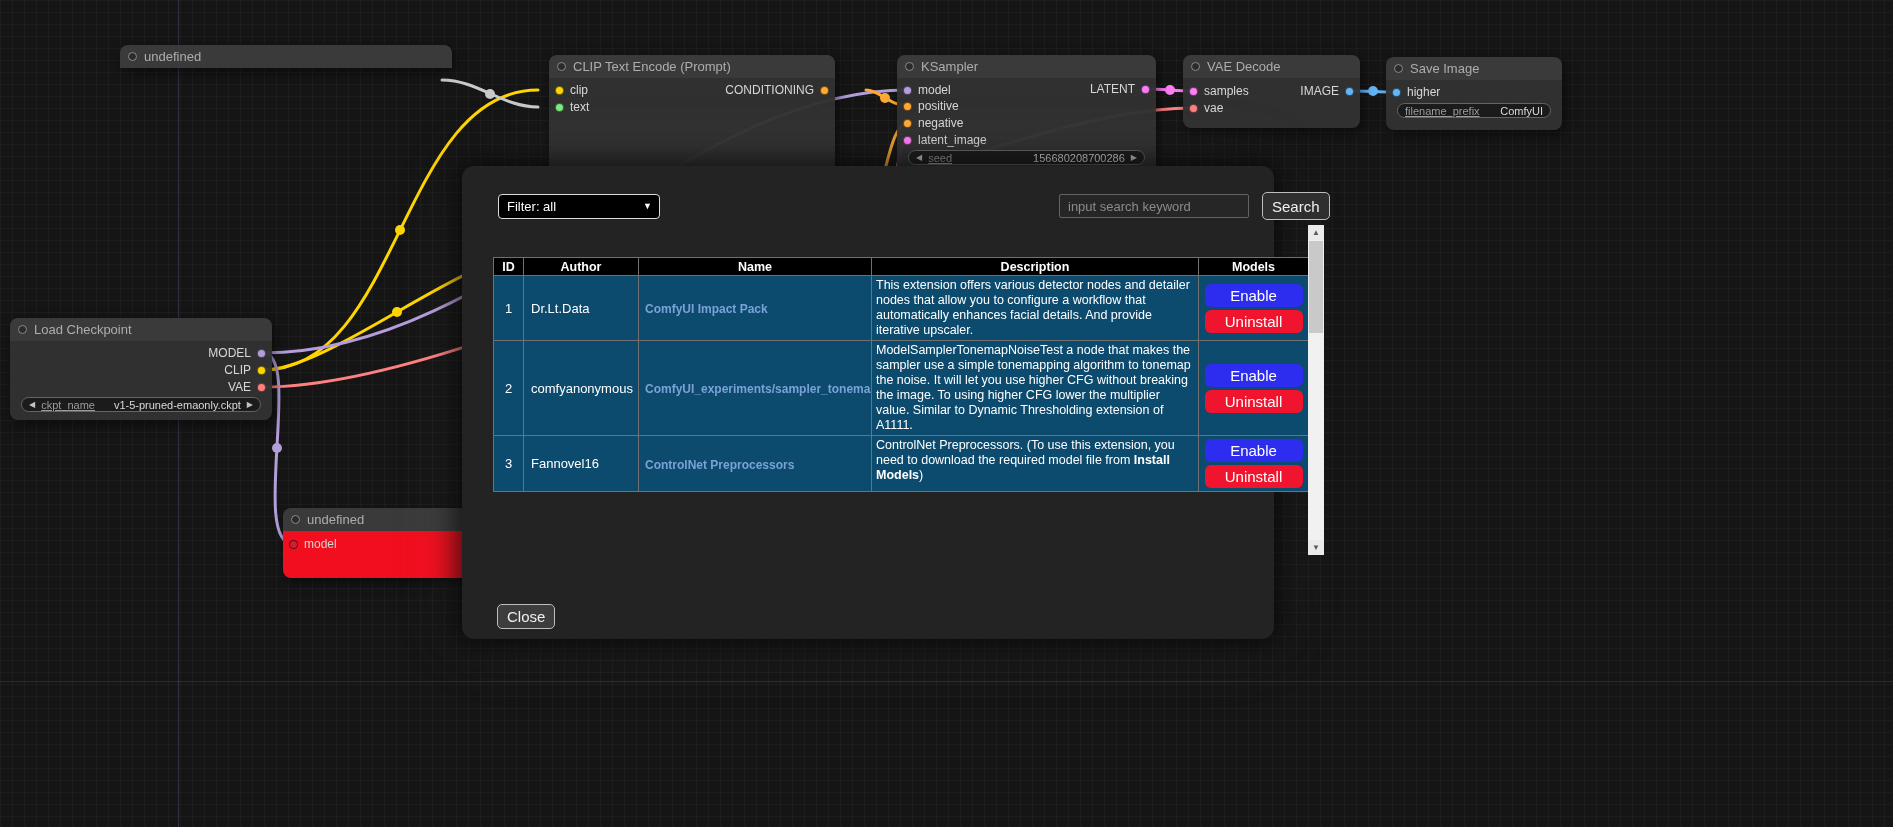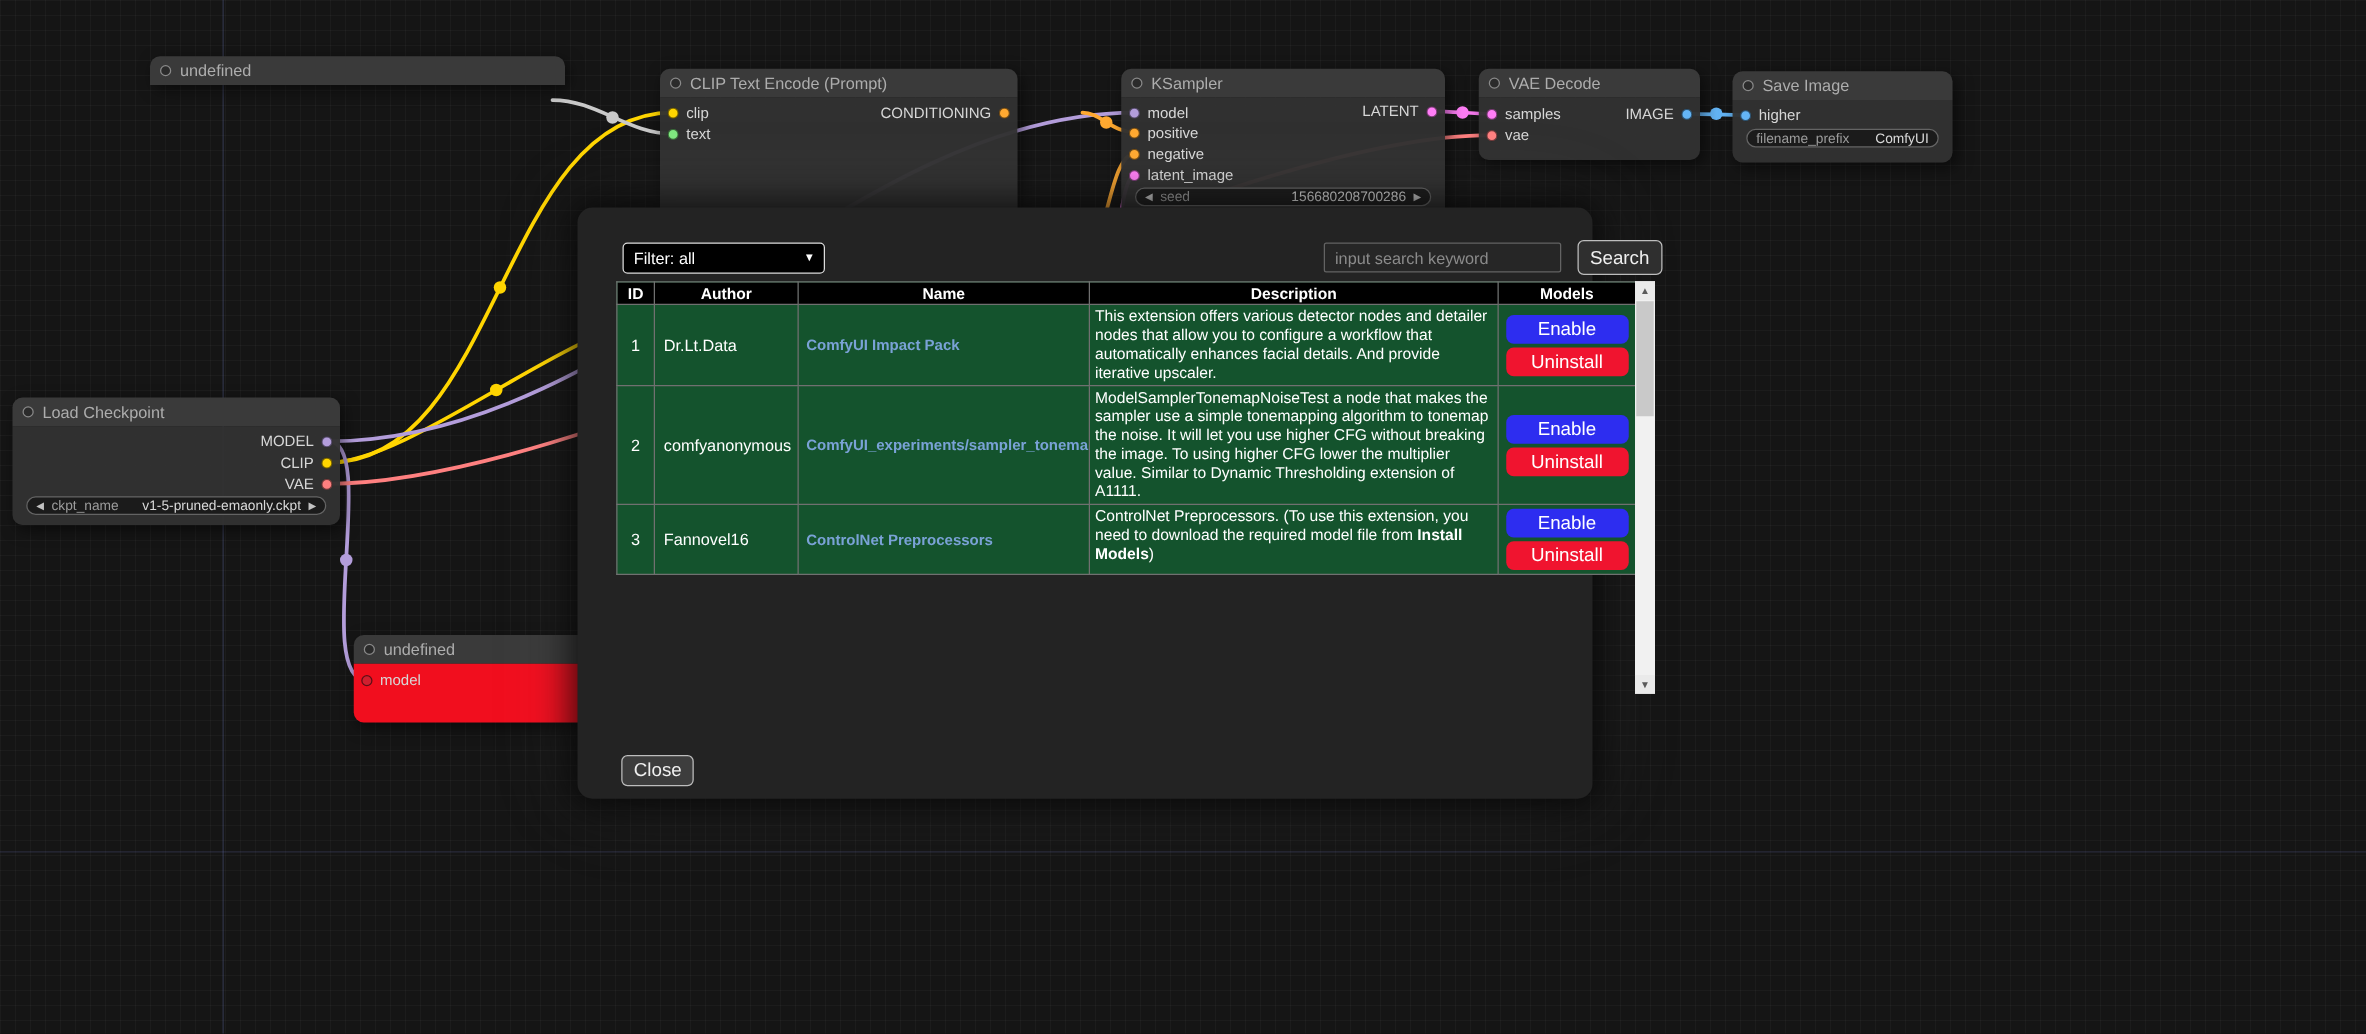--- a/index.html
+++ b/index.html
@@ -42,21 +42,21 @@
   .slot { position: absolute; height: 14px; font-size: 12px; color: #d7d7d7;
           display: flex; align-items: center; gap: 6px; }
   .slot.in  { left: 6px; }
   .slot.out { right: 6px; }
   .slot-dot { width: 9px; height: 9px; border-radius: 50%;
               border: 1px solid rgba(0,0,0,0.55); flex: 0 0 auto; }
   .widget { position: absolute; left: 11px; right: 11px; height: 15px;
             background: #1b1b1b; border: 1px solid #646464; border-radius: 8px;
             display: flex; align-items: center; font-size: 11px;
             padding: 0 7px; gap: 6px; }
-  .widget .w-name  { color: #9c9c9c; }
+  .widget .w-name  { color: #9c9c9c; text-decoration: underline; }
   .widget .w-value { margin-left: auto; color: #d9d9d9; }
   .widget .w-arrow { color: #c2c2c2; font-size: 8px; line-height: 13px; }
 
   
   .dialog { position: absolute; left: 462px; top: 166px; width: 812px; height: 473px;
             background: #232323; border-radius: 12px; z-index: 10;
             box-shadow: 0 0 28px 6px rgba(0,0,0,0.7), 0 0 70px 8px rgba(150,150,150,0.10); }
   .select-wrap { position: absolute; left: 36px; top: 28px; width: 162px; height: 25px; }
   .select-wrap select { width: 100%; height: 100%; background: #000; color: #fff;
             border: 1px solid #dcdcdc; border-radius: 4px; font-size: 13px;
@@ -69,22 +69,22 @@
             font-size: 13px; padding: 0 8px; border-radius: 2px; font-family: inherit; }
   .search-input::placeholder { color: #8b8b8b; }
   .btn { background: #2f2f2f; color: #f0f0f0; border: 1px solid #bdbdbd;
          border-radius: 5px; font-size: 14px; font-family: inherit;
          padding: 2px 9px; cursor: pointer; }
   .search-btn { position: absolute; left: 800px; top: 26px; height: 28px; font-size: 15px; }
   .close-btn  { position: absolute; left: 35px; top: 438px; height: 25px;
                 background: #3d3d3d; font-size: 15px; }
 
   .table-area { position: absolute; left: 31px; top: 59px; width: 831px; height: 330px; }
-  table.ext { border-collapse: collapse; width: 815px; background: #14532d;
-              table-layout: fixed; }
+  table.ext { border-collapse: collapse; width: 815px; background: #0c4a6e;
+              table-layout: fixed; margin-top: 32px; }
   table.ext th, table.ext td { border: 1px solid #707070; color: #fff; }
   table.ext th { background: #000; font-weight: bold; font-size: 12.5px;
                  height: 18px; padding: 1px 2px; }
   col.c-id     { width: 30px; }
   col.c-author { width: 115px; }
   col.c-name   { width: 233px; }
   col.c-desc   { width: 327px; }
   col.c-inst   { width: 110px; }
   td.cell-id     { text-align: center; font-size: 13px; }
   td.cell-author { padding: 2px 7px; font-size: 13px; }
@@ -147,21 +147,21 @@
   <circle cx="1373" cy="91" r="5" fill="#64b5f6"></circle>
 </svg>
 
 <div id="node-layer">
     <div class="node" style="left: 120px; top: 45px; width: 332px;">
       <div class="node-title" style="height: 23px;">
         <span class="title-dot"></span>
         <span>undefined</span>
       </div>
     </div>
-    <div class="node" style="left: 528px; top: 55px; width: 286px;">
+    <div class="node" style="left: 549px; top: 55px; width: 286px;">
       <div class="node-title" style="height: 23px;">
         <span class="title-dot"></span>
         <span>CLIP Text Encode (Prompt)</span>
       </div>
       <div class="node-body" style="height: 100px;">
         <div class="slot in" style="top: 5px;">
           <span class="slot-dot" style="background: rgb(255, 213, 0);"></span>
           <span>clip</span>
         </div>
         <div class="slot in" style="top: 22px;">

